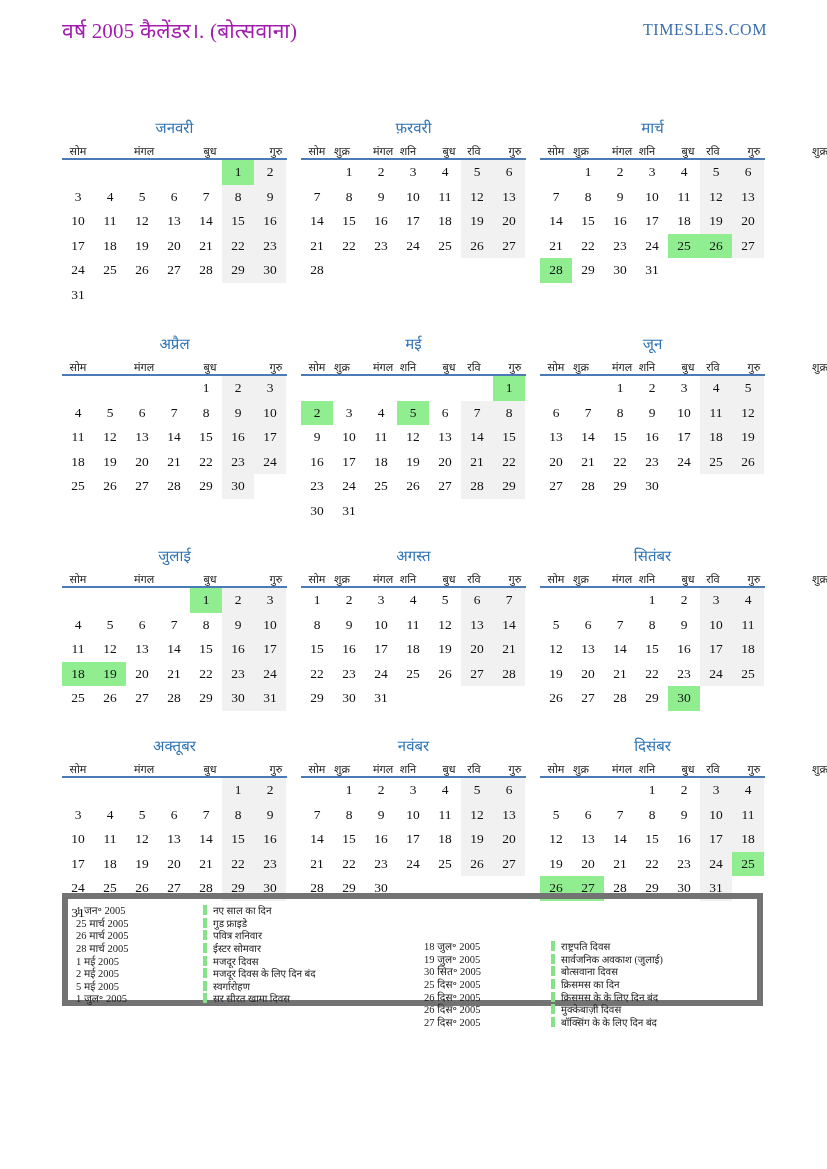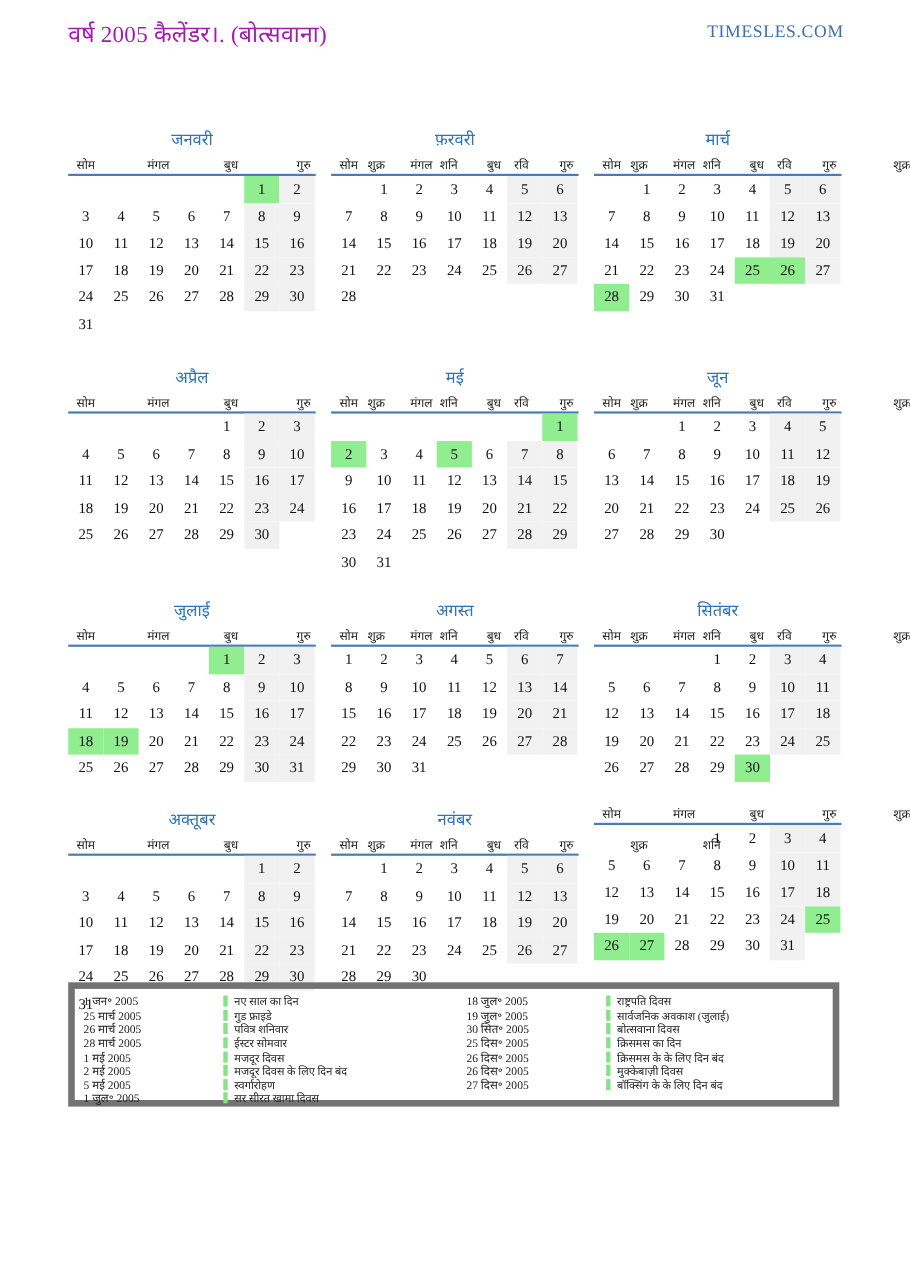--- a/index.html
+++ b/index.html
@@ -45,21 +45,21 @@
     font-size:13.5px; color:#111;
   }
   .cell.weekend { background:var(--weekend,#f1f1f1); }
   .cell.holiday { background:var(--green,#90ee90); }
   .legend-box {
     position:absolute; left:62px; top:893px; width:701px; height:113px;
     border:6px solid #737373; display:flex; padding:5px 0 0 8px;
   }
   .legend-col { display:flex; flex-direction:column; }
   .legend-col.left { width:348px; }
-  .legend-col.right { flex:1; }
+  .legend-col.right { flex:1;margin-top:36px; }
   .legend-row { display:flex; align-items:center; height:12.6px; }
   .legend-date { width:127px; font-size:10.5px; color:#222; }
   .legend-bar {
     width:4px; height:10px; background:var(--green-bar,#86e286);
     margin-right:6px; flex:none;
   }
   .legend-name { font-size:10px; color:#222; white-space:nowrap; }
 </style>
 </head>
 <body style="--accent: #2e74b5; --link-blue: #3b6fae; --rule: #4a7bb5; --green: #90ee90; --green-bar: #86e286; --weekend: #f1f1f1;">
@@ -582,20 +582,21 @@
         <div class="cell">24</div>
         <div class="cell">25</div>
         <div class="cell weekend">26</div>
         <div class="cell weekend">27</div>
         <div class="cell">28</div>
         <div class="cell">29</div>
         <div class="cell">30</div>
       </div>
     </div>
     <div class="month">
+      <div class="month-title">दिसंबर</div>
       <div class="weekday-row">
         <span class="weekday">सोम</span>
         <span class="weekday">मंगल</span>
         <span class="weekday">बुध</span>
         <span class="weekday">गुरु</span>
         <span class="weekday">शुक्र</span>
         <span class="weekday">शनि</span>
         <span class="weekday">रवि</span>
       </div>
       <div class="dates-grid">

